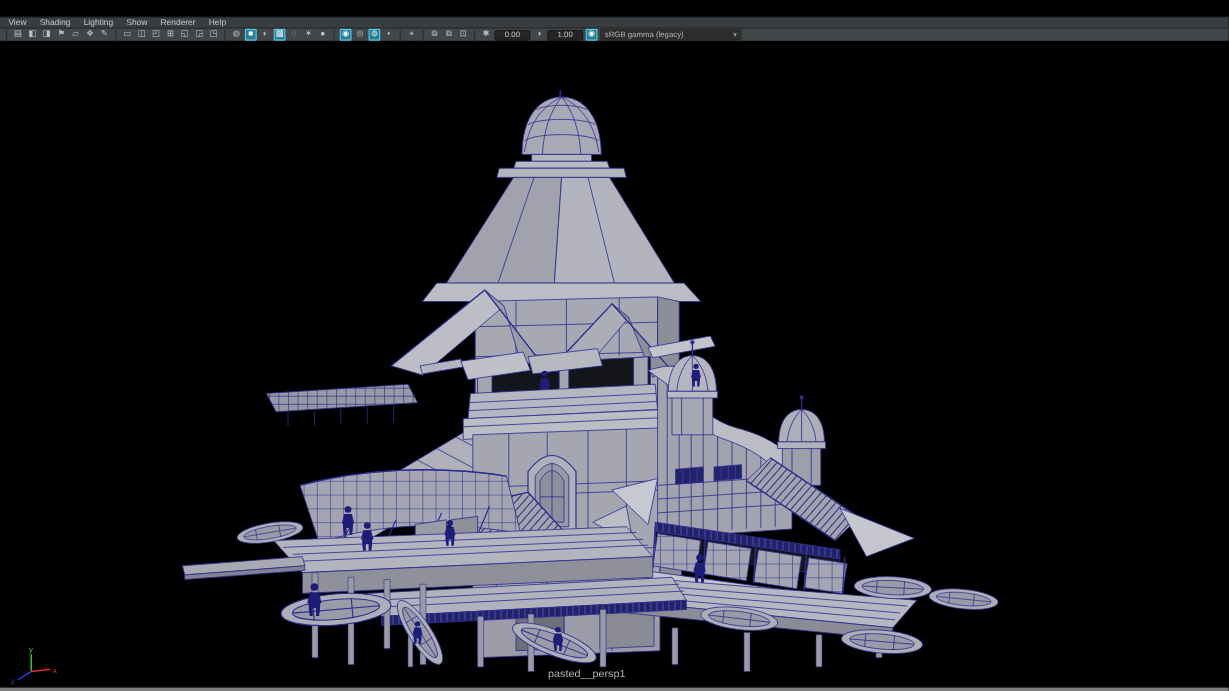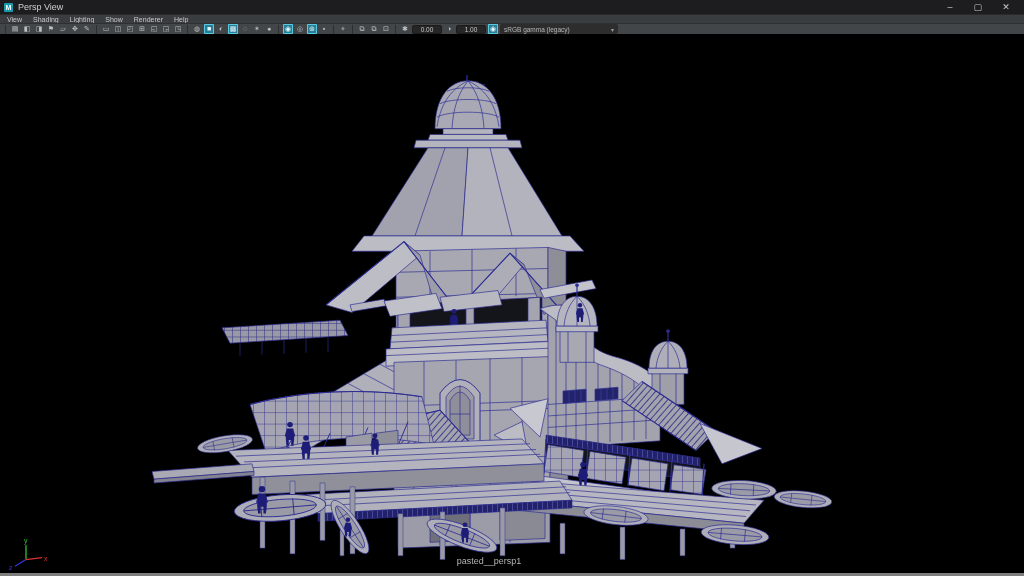--- a/index.html
+++ b/index.html
@@ -45,29 +45,20 @@
 
   
   .bottom-border { position:absolute; left:0; right:0; bottom:0; height:3px;
     background:#7d7d7d; z-index:30; }
 </style>
 </head>
 <body>
 
 <div class="window">
 
-  <div class="titlebar">
-    <div class="app-icon">M</div>
-    <div class="title-text">Persp View</div>
-    <div class="win-controls">
-      <div class="win-btn">–</div>
-      <div class="win-btn">▢</div>
-      <div class="win-btn">✕</div>
-    </div>
-  </div>
 
   <div class="menubar">
       <span class="menu-item">View</span>
       <span class="menu-item">Shading</span>
       <span class="menu-item">Lighting</span>
       <span class="menu-item">Show</span>
       <span class="menu-item">Renderer</span>
       <span class="menu-item">Help</span>
     </div>
 

